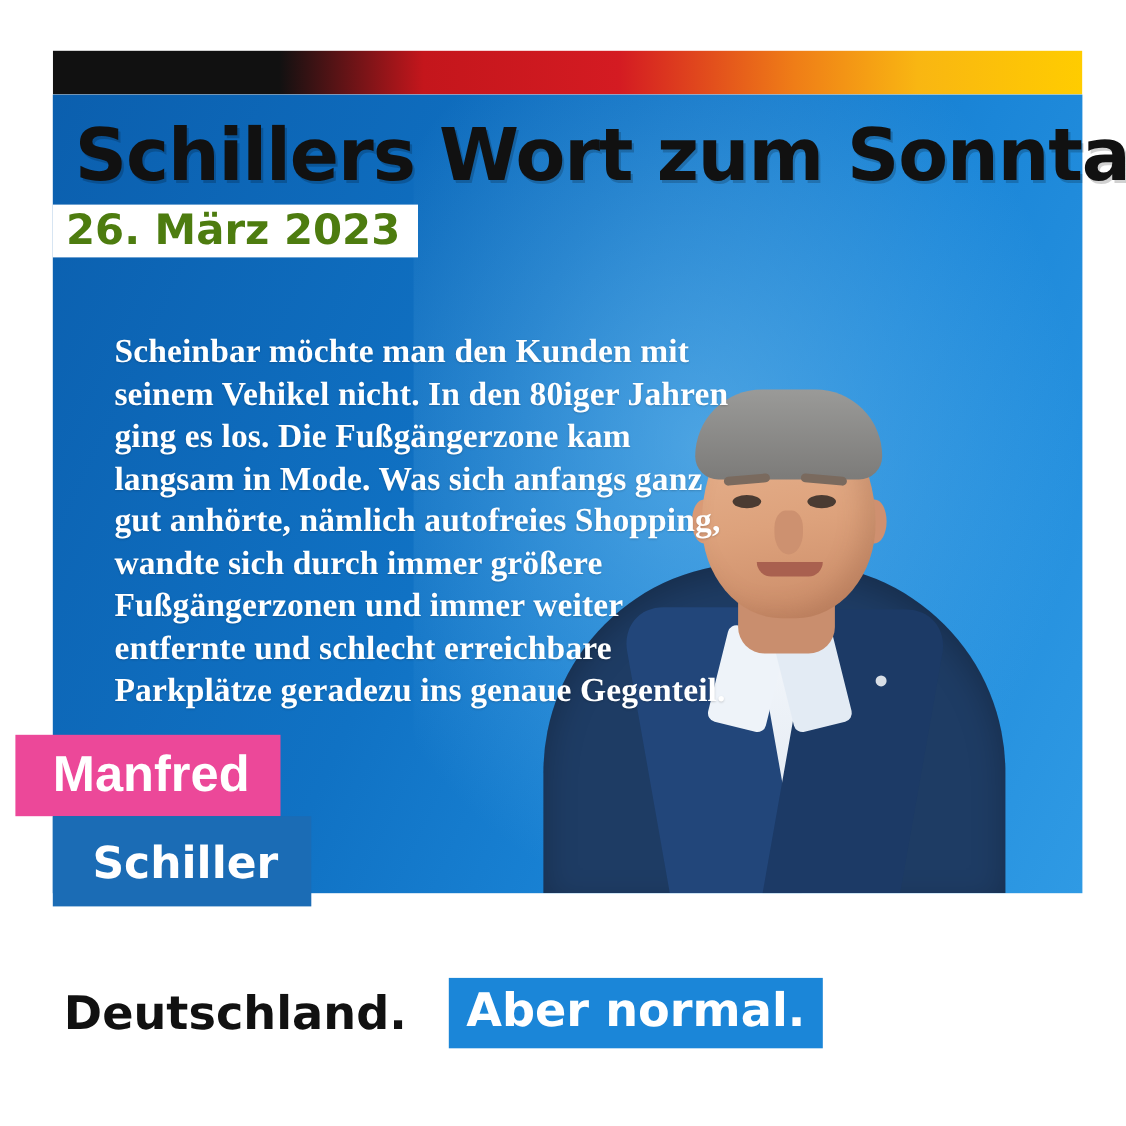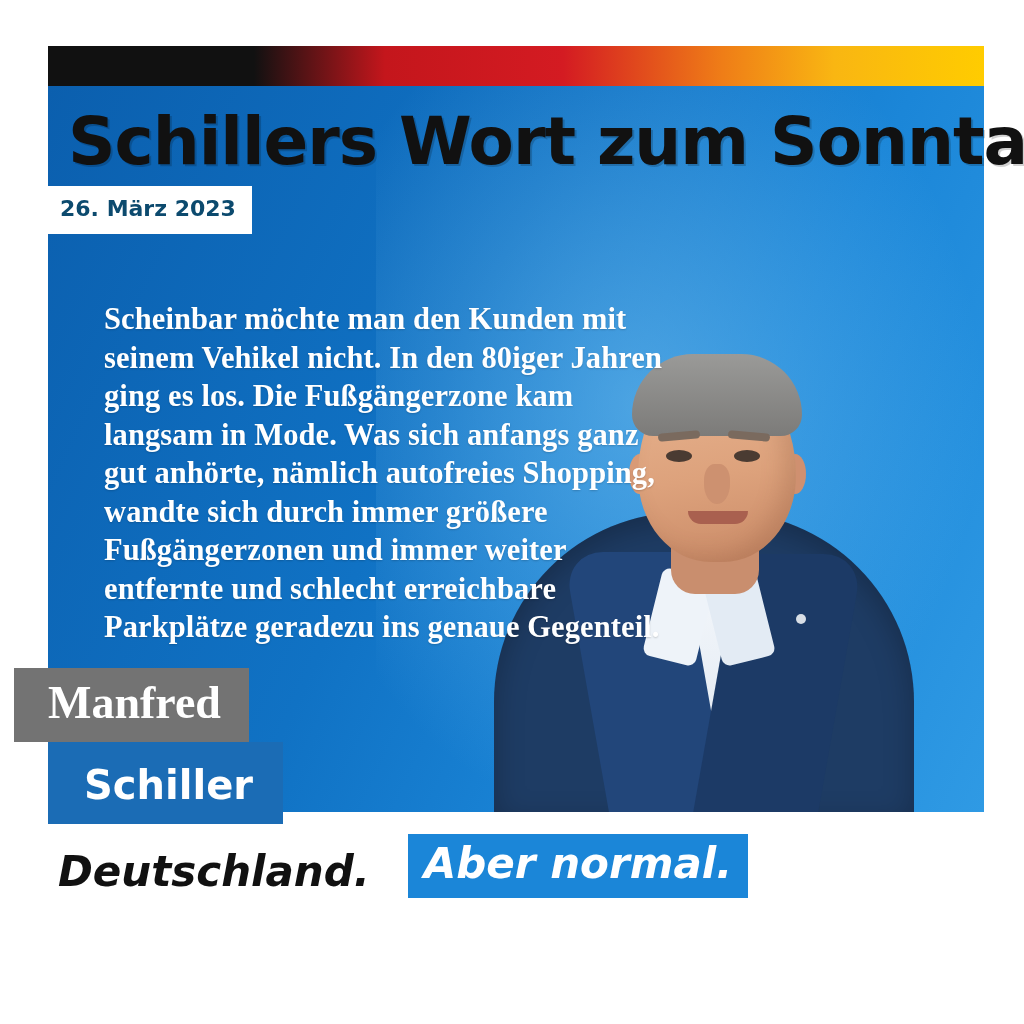--- a/index.html
+++ b/index.html
@@ -85,23 +85,23 @@
 
   
   .date-badge {
     position: absolute;
     left: 48px;
     top: 186px;
     background: #ffffff;
     padding: 6px 16px 8px 12px;
     font-family: "DejaVu Sans", sans-serif;
     font-weight: bold;
-    font-size: 22px;
+    font-size: 38px;
     line-height: 34px;
-    color: #0c4a6e;
+    color: #4d7c0f;
     white-space: nowrap;
   }
 
   
   .quote {
     position: absolute;
     left: 76px;
     top: 300px;
     width: 560px;
     color: #ffffff;
@@ -272,24 +272,24 @@
     height: 10px;
     background: #d8dee6;
     border-radius: 50%;
   }
 
   
   .name-plate-1 {
     position: absolute;
     left: 14px;
     top: 668px;
-    background: #737373;
+    background: #ec4899;
     padding: 8px 28px 12px 34px;
     color: #ffffff;
-    font-family: Liberation Serif, serif;
+    font-family: Liberation Sans, sans-serif;
     font-weight: bold;
     font-size: 46px;
     line-height: 54px;
     white-space: nowrap;
   }
   .name-plate-2 {
     position: absolute;
     left: 48px;
     top: 742px;
     background: #1b6cb5;
@@ -299,25 +299,24 @@
     font-weight: bold;
     font-size: 40px;
     line-height: 54px;
     white-space: nowrap;
   }
 
   
   .slogan {
     position: absolute;
     left: 58px;
-    top: 834px;
+    top: 889px;
     display: flex;
-    align-items: flex-end;
+    align-items: center;
     gap: 0px;
-    font-style: italic;
   }
   .slogan-dark {
     font-family: "DejaVu Sans", sans-serif;
     font-weight: bold;
     font-size: 42px;
     line-height: 52px;
     color: #111111;
     white-space: nowrap;
     padding-right: 14px;
   }

